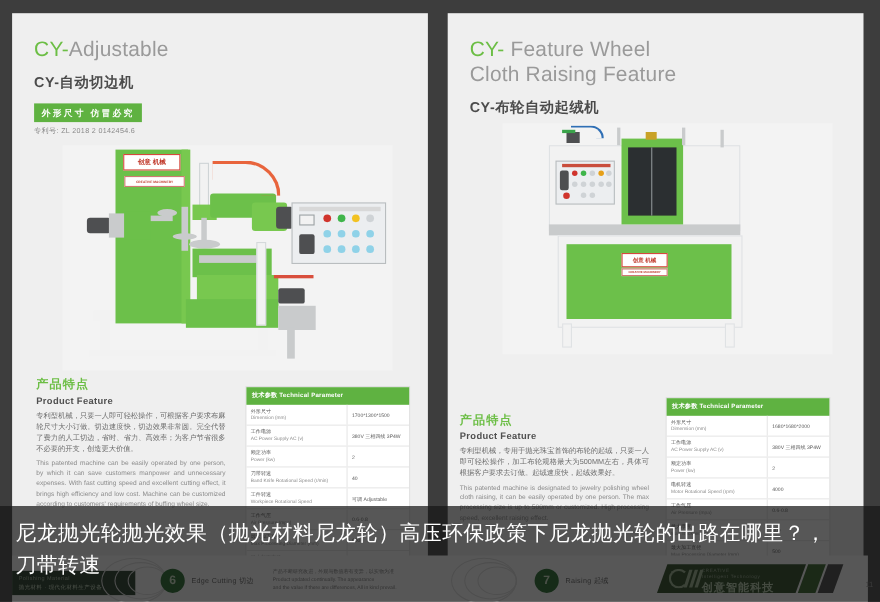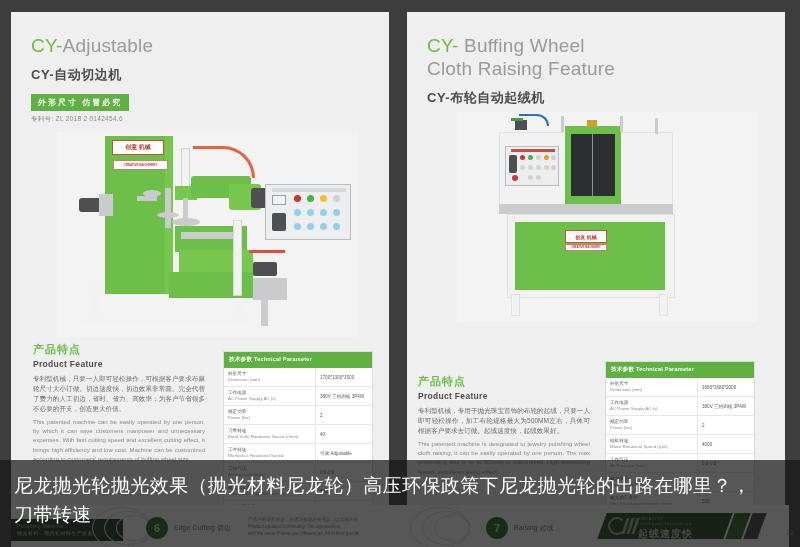--- a/index.html
+++ b/index.html
@@ -330,21 +330,21 @@
       </div>
 
     </div>
   </div>
 
   <div class="panel panel-right">
     <div class="panel-inner">
 
       <div class="title-en title-right">
         <span class="lead">CY-</span>
-        <span class="rest">Buffing Wheel</span><br>
+        <span class="rest">Feature Wheel</span><br>
         <span class="rest">Cloth Raising Feature</span>
       </div>
 
       <div class="title-cn">CY-布轮自动起绒机</div>
 
       <div class="photo photo-right">
 
         <div class="m-white" style="left:42px;top:20px;width:174px;height:78px;border:1px solid #dfe2e4;"></div>
         <div class="m-grey" style="left:42px;top:92px;width:174px;height:10px;"></div>
 
@@ -507,21 +507,21 @@
       <div class="slab brand-green"></div>
       <div class="slab brand-g2"></div>
       <div class="slab brand-g3"></div>
       <div class="brand-logo"></div>
       <div class="brand-slash" style="left:22px;"></div>
       <div class="brand-slash" style="left:27px;"></div>
       <div class="brand-slash" style="left:32px;"></div>
       <div class="brand-text">
         <div class="brand-en">CREATIVE</div>
         <div class="brand-en">Intelligent Technology</div>
-        <div class="brand-cn">起绒速度快</div>
+        <div class="brand-cn">创意智能科技</div>
       </div>
     </div>
     <div class="pagenum">11</div>
   </div>
 
   <div class="overlay-dark"></div>
   <div class="subtitle">
     <div>尼龙抛光轮抛光效果（抛光材料尼龙轮）高压环保政策下尼龙抛光轮的出路在哪里？，</div>
     <div>刀带转速</div>
   </div>

